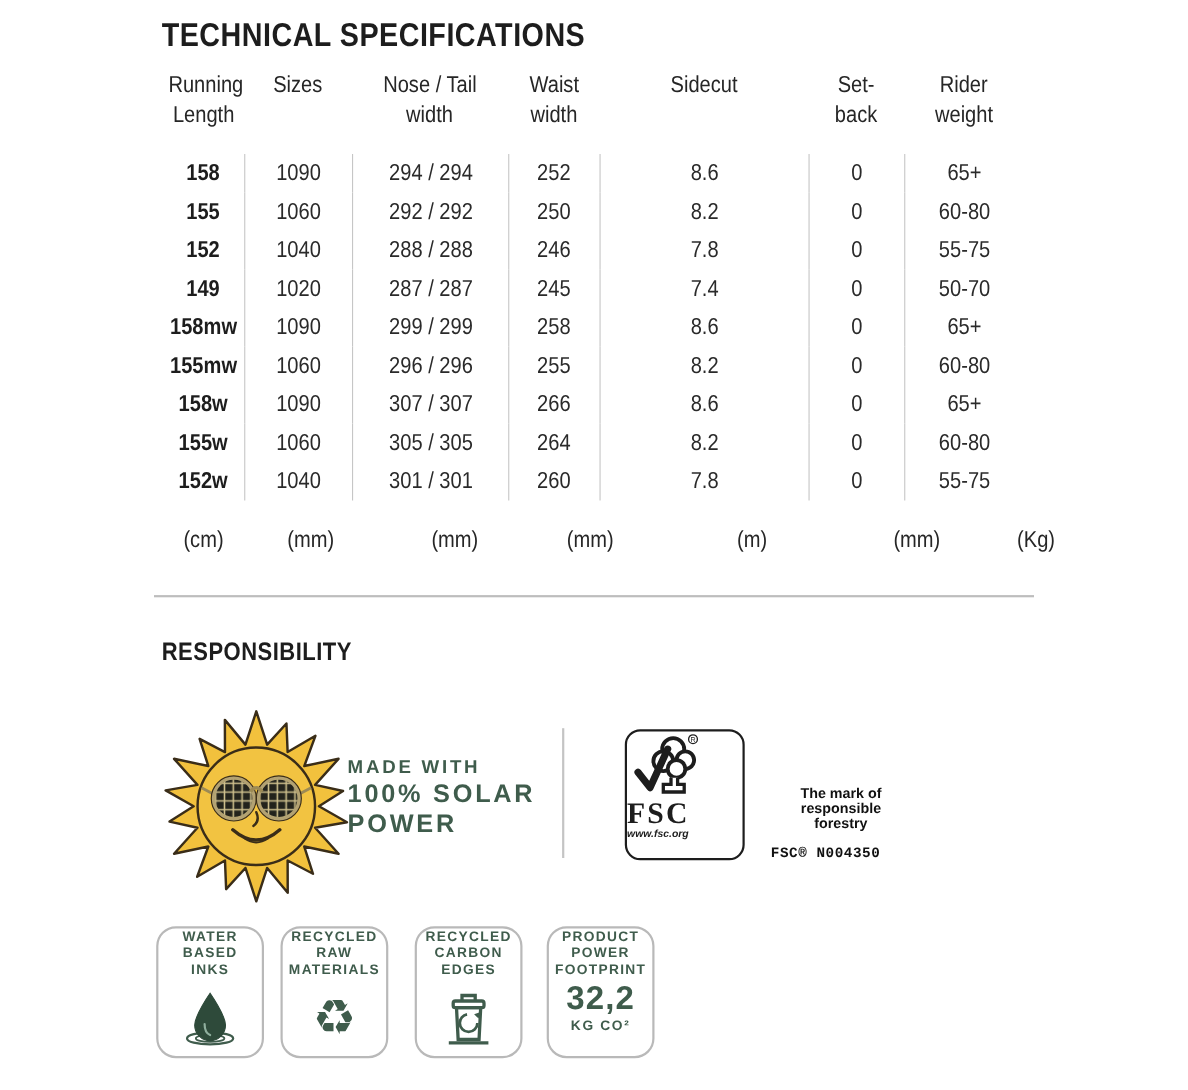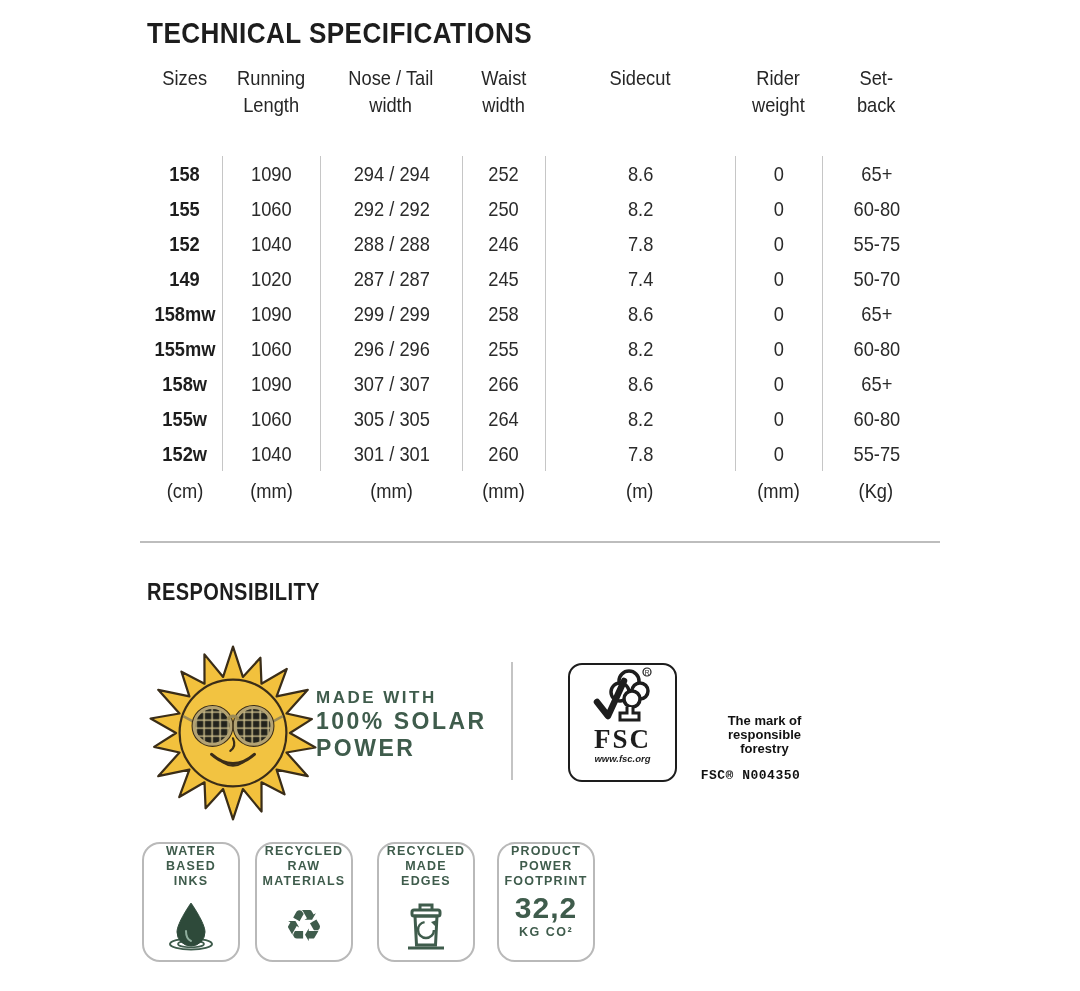--- a/index.html
+++ b/index.html
@@ -25,49 +25,49 @@
   
   .tgrid {
     position:absolute; left:148px; width:782px;
     display:grid;
     grid-template-columns:74px 98px 142px 83px 190px 87px 108px;
   }
   #thead { top:62px; }
   #thead .hcell {
     height:78px; text-align:center; font-size:21px; line-height:27px; padding-top:2px; color:#262626;
   }
-  #tbody { top:156px;text-align:center; }
+  #tbody { top:140px;text-align:center; }
   #tbody .cell {
     height:35px; display:flex; align-items:center; justify-content:center;
     font-size:21px; color:#2a2a2a;
   }
   #tbody .cell.sep { border-left:1.5px solid #c6c6c6; }
   #tbody .cell.c0 { font-weight:700; color:#1d1d1d; }
-  #tunits { top:473px; }
+  #tunits { top:473px;gap:11px; }
   #tunits .ucell {
     height:35px; display:flex; align-items:center; justify-content:center;
     font-size:21px; color:#262626;
   }
 
   .hline { position:absolute; left:140px; width:800px; height:2px; background:#bdbdbd; }
   #divider-1 { top:541px; }
   .vline { position:absolute; width:1.5px; background:#c4c4c4; }
   #divider-2 { left:511px; top:662px; height:118px; }
 
   
   #sun-logo { position:absolute; left:138px; top:644px; width:190px; height:178px; }
   #solar-text { position:absolute; left:316px; top:687px; color:#3f5c4c; font-weight:700; }
   #solar-text .s1 { font-size:17px; letter-spacing:2.5px; line-height:21px; }
   #solar-text .s2 { font-size:23px; letter-spacing:2.5px; line-height:27px; }
 
   
   #fsc-box {
     position:absolute; left:568px; top:663px; width:109px; height:119px;
     border:2.5px solid #1d1d1d; border-radius:14px; background:#fff;
-    display:flex; flex-direction:column; align-items:center; padding-top:1px;
+    display:flex; flex-direction:column; align-items:flex-start; padding-top:1px;
   }
   #fsc-acronym { font-family:"Liberation Serif", serif; font-weight:700; font-size:27px; letter-spacing:2px; line-height:26px; color:#1d1d1d; margin-top:-2px; }
   #fsc-url { font-size:9.5px; font-weight:700; color:#1d1d1d; margin-top:1px;font-style:italic; }
   #fsc-text { position:absolute; left:678px; top:714px; width:145px; text-align:center; color:#111; }
   #fsc-mark { font-size:13px; font-weight:700; line-height:14px;padding-left:28px; }
   #fsc-license { margin-top:12px; font-size:13px; font-weight:700; letter-spacing:.5px;font-family:Liberation Mono, monospace; }
 
   
   .badge {
     position:absolute; top:842px; width:98px; height:120px;
@@ -82,27 +82,27 @@
   .bunit  { font-size:12.5px; font-weight:700; letter-spacing:1.5px; color:#3f5c4c; margin-top:1px; }
 </style>
 </head>
 <body>
 
 <div id="canvas">
 
   <div id="tech-title"><span class="cond">TECHNICAL SPECIFICATIONS</span></div>
 
   <div id="thead" class="tgrid">
+    <div class="hcell"><span class="cond">Running</span><br><span class="cond">Length</span></div>
     <div class="hcell"><span class="cond">Sizes</span><br><span class="cond"></span></div>
-    <div class="hcell"><span class="cond">Running</span><br><span class="cond">Length</span></div>
     <div class="hcell"><span class="cond">Nose / Tail</span><br><span class="cond">width</span></div>
     <div class="hcell"><span class="cond">Waist</span><br><span class="cond">width</span></div>
     <div class="hcell"><span class="cond">Sidecut</span><br><span class="cond"></span></div>
+    <div class="hcell"><span class="cond">Set-</span><br><span class="cond">back</span></div>
     <div class="hcell"><span class="cond">Rider</span><br><span class="cond">weight</span></div>
-    <div class="hcell"><span class="cond">Set-</span><br><span class="cond">back</span></div>
   </div>
 
   <div id="tbody" class="tgrid">
 
     <div class="cell c0">
         <span class="cond">158</span>
       </div>
     <div class="cell sep">
         <span class="cond">1090</span>
       </div>
@@ -398,21 +398,21 @@
     <div class="bline">RECYCLED</div>
     <div class="bline">RAW</div>
     <div class="bline">MATERIALS</div>
     <div class="bicon">
         <span id="recycle-glyph">♻</span>
       </div>
   </div>
 
   <div id="badge-2" class="badge">
     <div class="bline">RECYCLED</div>
-    <div class="bline">MADE</div>
+    <div class="bline">CARBON</div>
     <div class="bline">EDGES</div>
     <div class="bicon">
       <svg width="44" height="50" viewBox="0 0 44 50">
         <path d="M16,8 v-5 h12 v5" fill="none" stroke="#3f5c4c" stroke-width="3"></path>
         <rect x="8" y="8" width="28" height="6" rx="2" fill="none" stroke="#3f5c4c" stroke-width="3"></rect>
         <path d="M11,14 h22 l-1.5,29 h-19 z" fill="none" stroke="#3f5c4c" stroke-width="3"></path>
         <circle cx="22" cy="28" r="8" fill="none" stroke="#3f5c4c" stroke-width="2.5" stroke-dasharray="36 14"></circle>
         <path d="M27,20 l6,-2 -2,6 z" fill="#3f5c4c"></path>
         <path d="M4,46 h36" stroke="#3f5c4c" stroke-width="3"></path>
       </svg>

